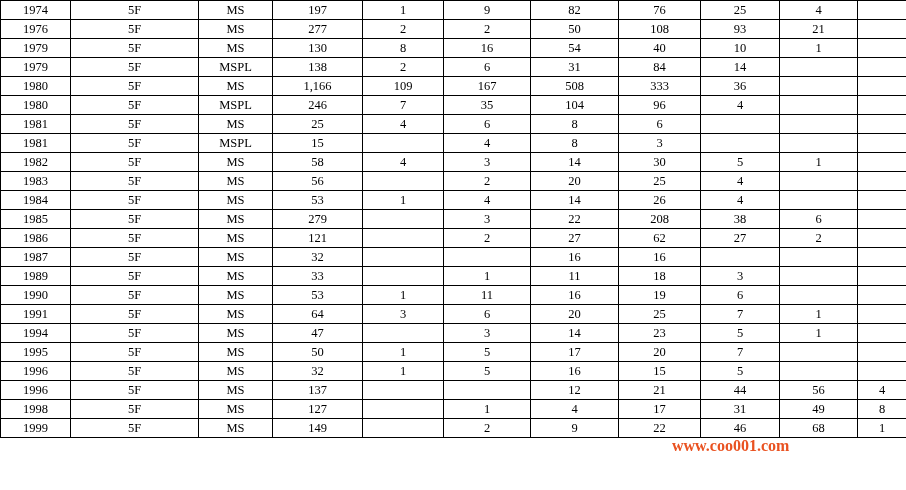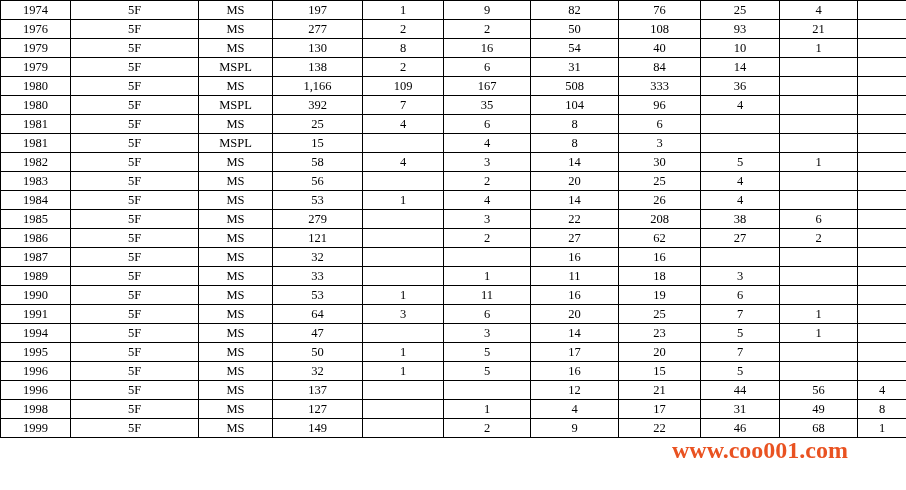--- a/index.html
+++ b/index.html
@@ -42,21 +42,21 @@
   col.c7 { width: 82px; }
   col.c8 { width: 79px; }
   col.c9 { width: 78px; }
   col.c10 { width: 49px; }
 
   .watermark {
     position: absolute;
     left: 672px;
     top: 437px;
     font-family: "Liberation Serif", "DejaVu Serif", serif;
-    font-size: 24px;
+    font-size: 16px;
     font-weight: bold;
     letter-spacing: 0px;
     color: #e8440f;
     white-space: nowrap;
     pointer-events: none;
     opacity: 0.92;
   }
 </style>
 </head>
 <body>
@@ -138,21 +138,21 @@
         <td>508</td>
         <td>333</td>
         <td>36</td>
         <td></td>
         <td></td>
       </tr>
       <tr>
         <td>1980</td>
         <td>5F</td>
         <td>MSPL</td>
-        <td>392</td>
+        <td>246</td>
         <td>7</td>
         <td>35</td>
         <td>104</td>
         <td>96</td>
         <td>4</td>
         <td></td>
         <td></td>
       </tr>
       <tr>
         <td>1981</td>

